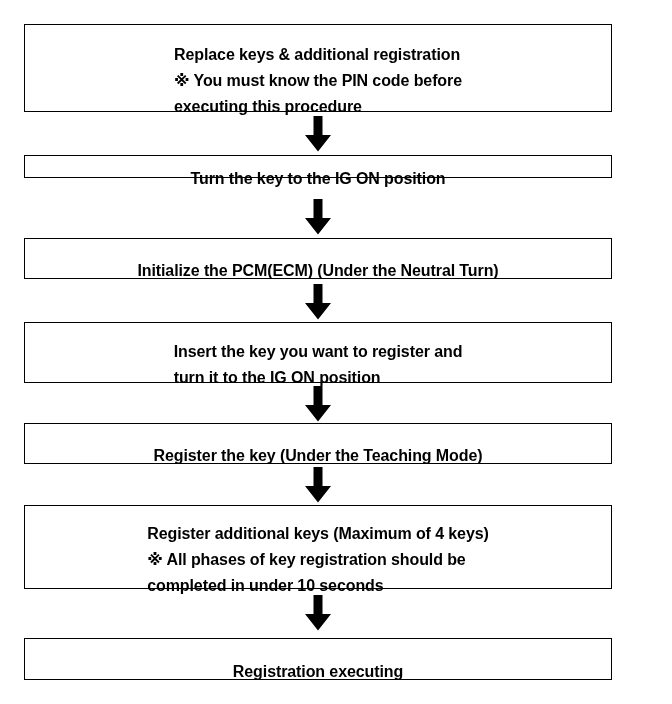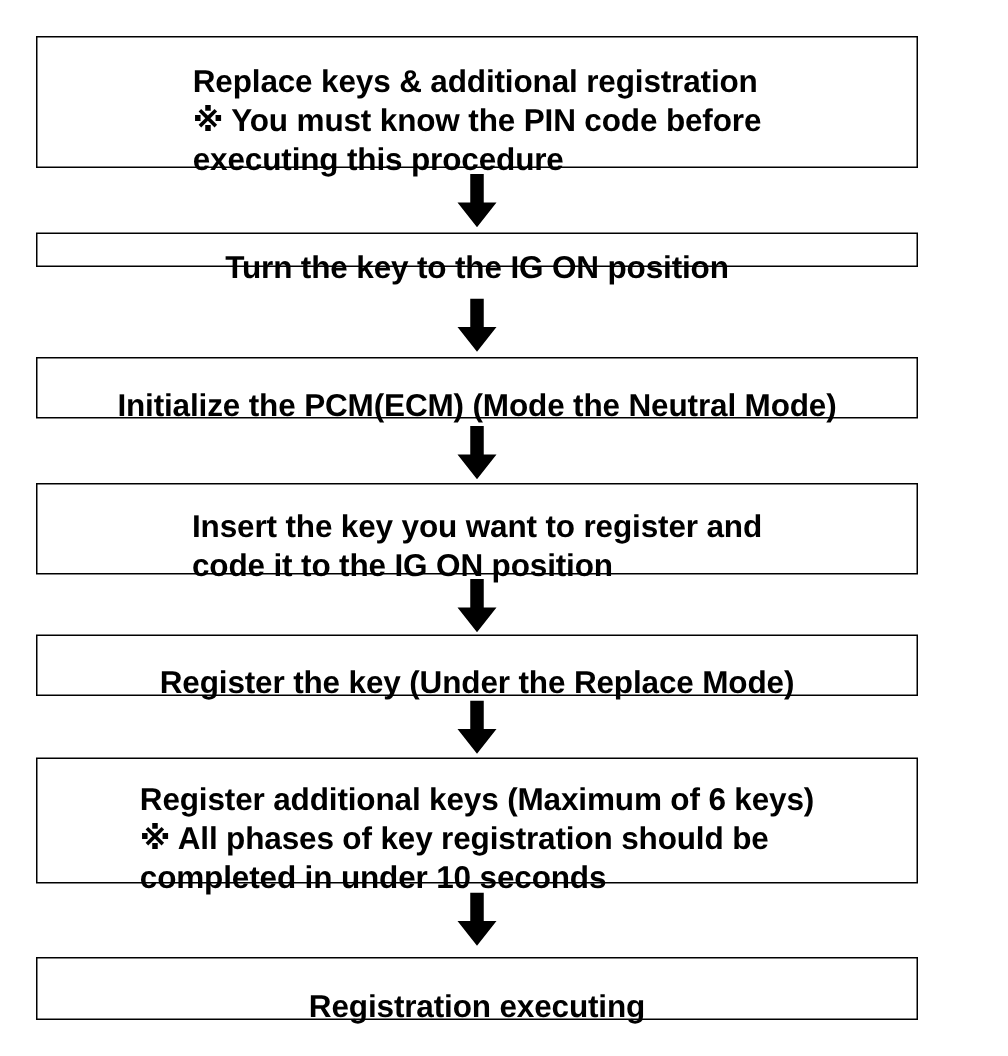--- a/index.html
+++ b/index.html
@@ -33,21 +33,21 @@
     background: #ffffff;
     display: flex;
     align-items: center;
     justify-content: center;
     padding: 2px 6px;
   }
 
   .box-text {
     display: block;
     font-weight: bold;
-    font-size: 21px;
+    font-size: 16px;
     line-height: 26px;
     letter-spacing: -0.1px;
     white-space: pre-line;
     color: #000000;
     margin-top: 25px;
   }
 
   
   .box-text.center {
     text-align: center;
@@ -108,52 +108,52 @@
     <span class="box-text center">Turn the key to the IG ON position</span>
   </div>
 
   <div class="flow-arrow" id="arrow-2">
     <svg viewBox="0 0 30 36" xmlns="http://www.w3.org/2000/svg" aria-hidden="true">
       <polygon points="10.5,0 19.5,0 19.5,19 28,19 15,35.5 2,19 10.5,19" fill="#000000"></polygon>
     </svg>
   </div>
 
   <div class="flow-box" id="box-3">
-    <span class="box-text center">Initialize the PCM(ECM) (Mode the Neutral Mode)</span>
+    <span class="box-text center">Initialize the PCM(ECM) (Under the Neutral Turn)</span>
   </div>
 
   <div class="flow-arrow" id="arrow-3">
     <svg viewBox="0 0 30 36" xmlns="http://www.w3.org/2000/svg" aria-hidden="true">
       <polygon points="10.5,0 19.5,0 19.5,19 28,19 15,35.5 2,19 10.5,19" fill="#000000"></polygon>
     </svg>
   </div>
 
   <div class="flow-box" id="box-4">
     <span class="box-text block-left">Insert the key you want to register and
-code it to the IG ON position</span>
+turn it to the IG ON position</span>
   </div>
 
   <div class="flow-arrow" id="arrow-4">
     <svg viewBox="0 0 30 36" xmlns="http://www.w3.org/2000/svg" aria-hidden="true">
       <polygon points="10.5,0 19.5,0 19.5,19 28,19 15,35.5 2,19 10.5,19" fill="#000000"></polygon>
     </svg>
   </div>
 
   <div class="flow-box" id="box-5">
-    <span class="box-text center">Register the key (Under the Replace Mode)</span>
+    <span class="box-text center">Register the key (Under the Teaching Mode)</span>
   </div>
 
   <div class="flow-arrow" id="arrow-5">
     <svg viewBox="0 0 30 36" xmlns="http://www.w3.org/2000/svg" aria-hidden="true">
       <polygon points="10.5,0 19.5,0 19.5,19 28,19 15,35.5 2,19 10.5,19" fill="#000000"></polygon>
     </svg>
   </div>
 
   <div class="flow-box" id="box-6">
-    <span class="box-text block-left">Register additional keys (Maximum of 6 keys)
+    <span class="box-text block-left">Register additional keys (Maximum of 4 keys)
 ※ All phases of key registration should be
     completed in under 10 seconds</span>
   </div>
 
   <div class="flow-arrow" id="arrow-6">
     <svg viewBox="0 0 30 36" xmlns="http://www.w3.org/2000/svg" aria-hidden="true">
       <polygon points="10.5,0 19.5,0 19.5,19 28,19 15,35.5 2,19 10.5,19" fill="#000000"></polygon>
     </svg>
   </div>
 

